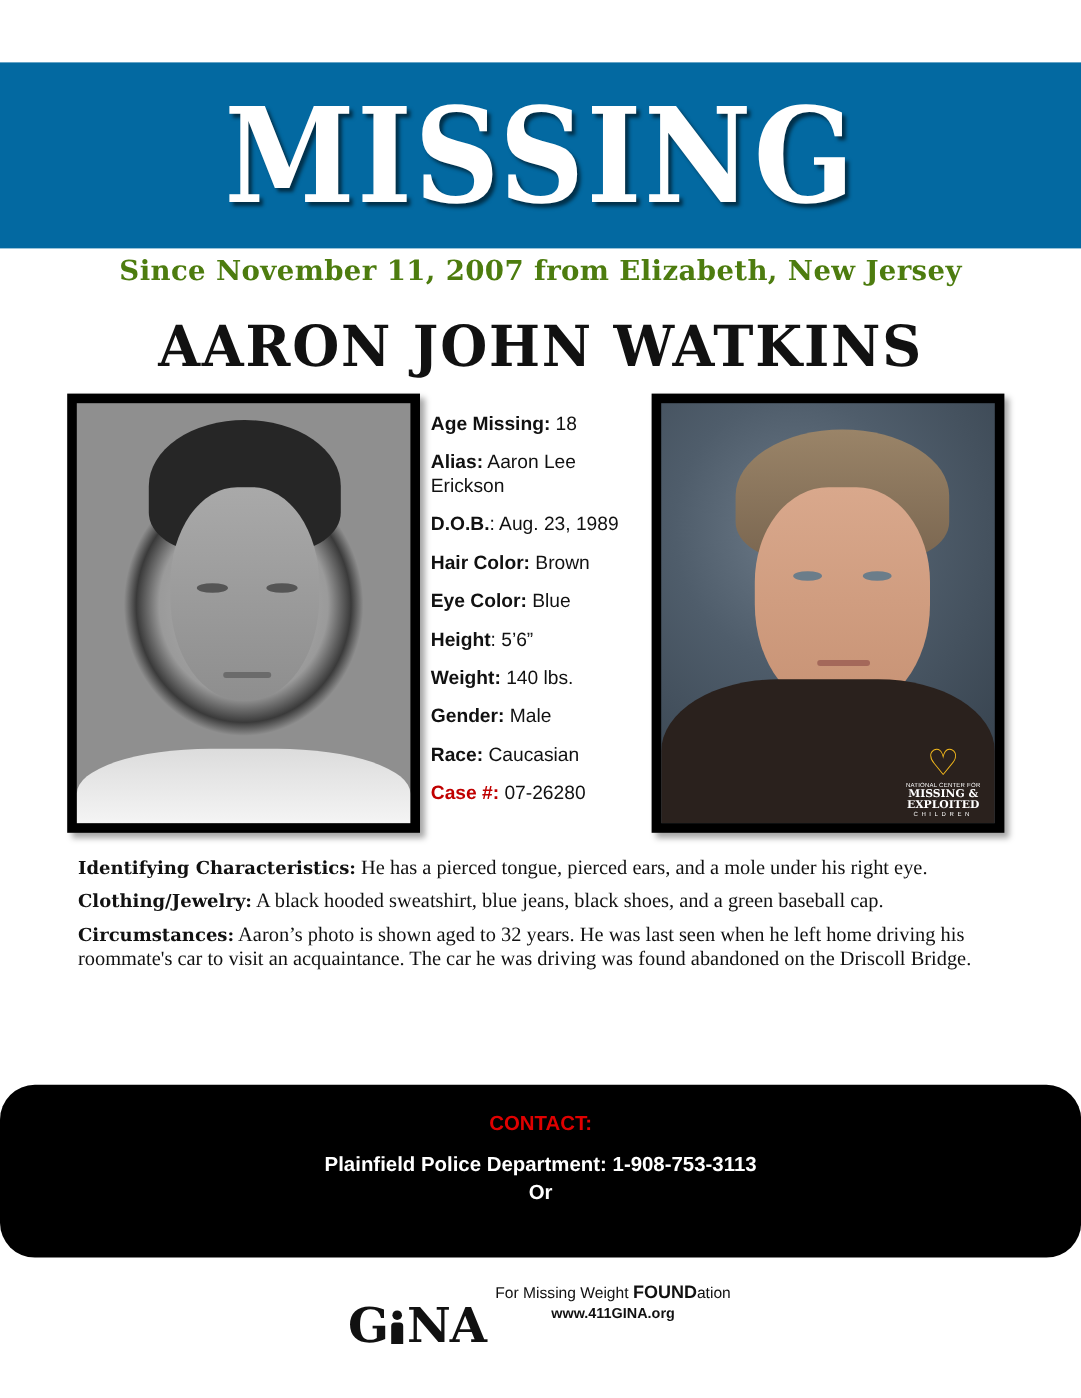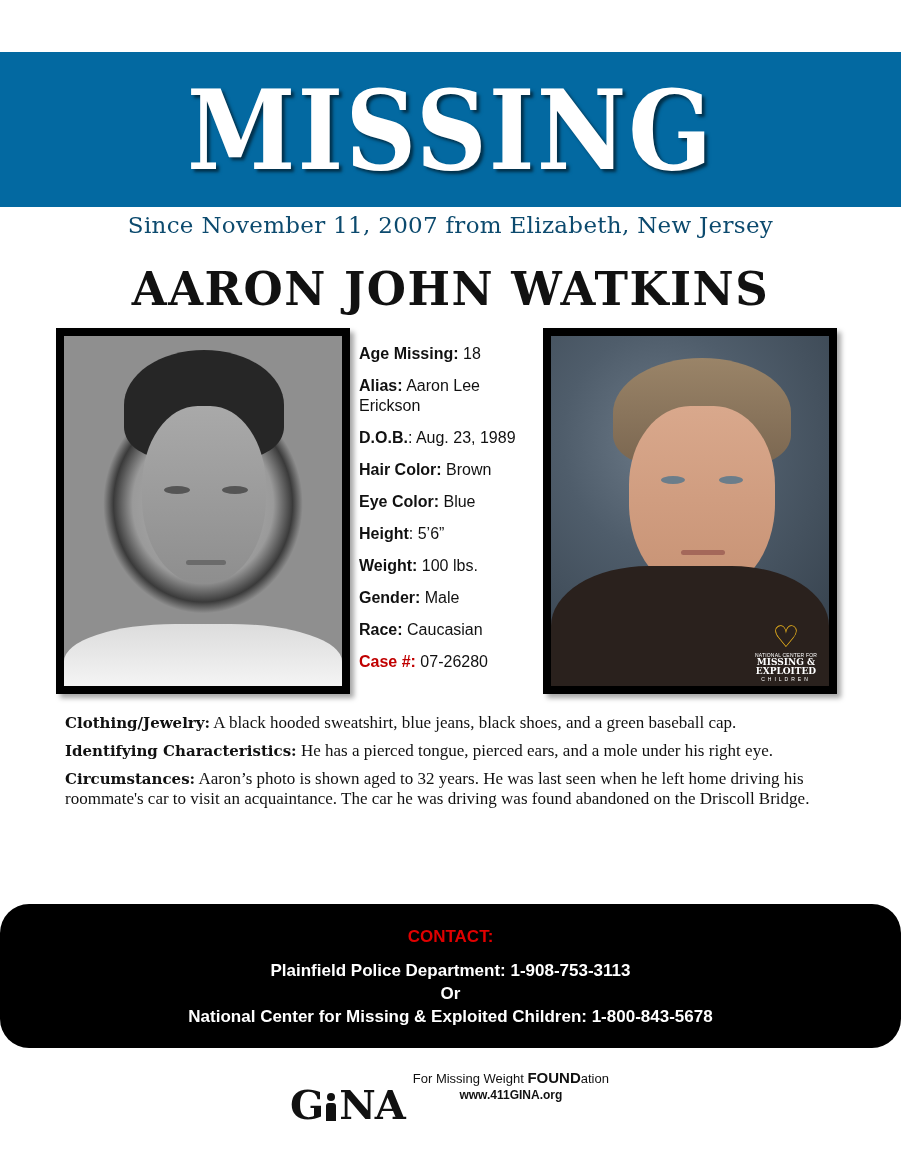--- a/index.html
+++ b/index.html
@@ -1,21 +1,21 @@
 <!DOCTYPE html>
 <html><head>
 <meta charset="utf-8">
 <style>
   html, body { margin: 0; padding: 0; background: #ffffff; }
   body { width: 901px; height: 1165px; position: relative; overflow: hidden; font-family: "Liberation Sans", sans-serif; }
 
   .banner { position: absolute; left: 0; top: 52px; width: 901px; height: 155px; background: #0369a1; display: flex; align-items: center; justify-content: center; }
   .banner-title { font-family: "DejaVu Serif", serif; font-weight: bold; font-size: 98px; color: #ffffff; letter-spacing: 2px; transform: scaleY(1.12); text-shadow: 3px 3px 3px rgba(0,0,0,0.55); line-height: 1; margin-top: 2px; }
 
-  .since { position: absolute; left: 0; top: 212px; width: 901px; text-align: center; font-family: "DejaVu Serif", serif; font-weight: normal; font-size: 23px; color: #0c4a6e; letter-spacing: 0.3px; }
+  .since { position: absolute; left: 0; top: 212px; width: 901px; text-align: center; font-family: "DejaVu Serif", serif; font-weight: bold; font-size: 23px; color: #4d7c0f; letter-spacing: 0.3px; }
   .name { position: absolute; left: 0; top: 262px; width: 901px; text-align: center; font-family: "DejaVu Serif", serif; font-weight: bold; font-size: 45px; color: #111; letter-spacing: 1.5px; transform: scaleY(1.05); }
 
   .photo-frame { position: absolute; top: 328px; width: 294px; height: 366px; background: #000; box-shadow: 4px 4px 5px rgba(0,0,0,0.35); }
   .photo-frame.left { left: 56px; }
   .photo-frame.right { left: 543px; }
   .photo { position: absolute; left: 8px; top: 8px; right: 8px; bottom: 8px; overflow: hidden; }
   .photo.bw { background: radial-gradient(ellipse 46% 40% at 50% 48%, #b8b8b8 0%, #9a9a9a 55%, #3a3a3a 70%, #8f8f8f 78%); }
   .photo.bw .shirt { position: absolute; left: 0; right: 0; bottom: 0; height: 62px; background: linear-gradient(#dcdcdc, #f4f4f4); border-top-left-radius: 40% 60%; border-top-right-radius: 40% 60%; }
   .photo.bw .hair { position: absolute; left: 60px; top: 14px; width: 160px; height: 110px; background: #262626; border-radius: 50% 50% 30% 30%; }
   .photo.bw .face { position: absolute; left: 78px; top: 70px; width: 124px; height: 178px; background: linear-gradient(#a9a9a9, #8e8e8e); border-radius: 45% 45% 48% 48%; }
@@ -77,21 +77,21 @@
   </div>
 </div>
 
 <div class="details">
   <div class="detail"><span class="lbl">Age Missing:</span><span> 18</span></div>
   <div class="detail"><span class="lbl">Alias:</span><span>  Aaron Lee Erickson</span></div>
   <div class="detail"><span class="lbl">D.O.B.</span><span>: Aug. 23, 1989</span></div>
   <div class="detail"><span class="lbl">Hair Color:</span><span>  Brown</span></div>
   <div class="detail"><span class="lbl">Eye Color:</span><span>  Blue</span></div>
   <div class="detail"><span class="lbl">Height</span><span>:  5’6”</span></div>
-  <div class="detail"><span class="lbl">Weight:</span><span>  100 lbs.</span></div>
+  <div class="detail"><span class="lbl">Weight:</span><span>  140 lbs.</span></div>
   <div class="detail"><span class="lbl">Gender:</span><span>  Male</span></div>
   <div class="detail"><span class="lbl">Race:</span><span>  Caucasian</span></div>
   <div class="detail case"><span class="lbl">Case #:</span><span>  07-26280</span></div>
 </div>
 
 <div class="photo-frame right">
   <div class="photo color">
     <div class="hair"></div>
     <div class="face"></div>
     <div class="eye" style="left:110px"></div>
@@ -102,30 +102,29 @@
       <div class="heart">♡</div>
       <div class="l1">NATIONAL CENTER FOR</div>
       <div class="l2">MISSING &amp;</div>
       <div class="l2">EXPLOITED</div>
       <div class="l3">CHILDREN</div>
     </div>
   </div>
 </div>
 
 <div class="desc">
+  <p><span class="lbl">Identifying Characteristics:</span><span>  He has a pierced tongue, pierced ears, and a mole under his right eye.</span></p>
   <p><span class="lbl">Clothing/Jewelry:</span><span>  A black hooded sweatshirt, blue jeans, black shoes, and a green baseball cap.</span></p>
-  <p><span class="lbl">Identifying Characteristics:</span><span>  He has a pierced tongue, pierced ears, and a mole under his right eye.</span></p>
   <p><span class="lbl">Circumstances:</span><span>  Aaron’s photo is shown aged to 32 years.  He was last seen when he left home driving his roommate's car to visit an acquaintance. The car he was driving was found abandoned on the Driscoll Bridge.</span></p>
 </div>
 
 <div class="contact">
   <div class="heading">CONTACT:</div>
   <div class="line first">Plainfield Police Department: 1-908-753-3113</div>
   <div class="line">Or</div>
-  <div class="line">National Center for Missing &amp; Exploited Children:  1-800-843-5678</div>
 </div>
 
 <div class="footer">
   <div class="gina"><span>G</span><span class="i"></span><span>NA</span></div>
   <div class="tagline">
     <div><span>For Missing Weight </span><span class="big">FOUND</span><span>ation</span></div>
     <div class="url">www.411GINA.org</div>
   </div>
 </div>
 

